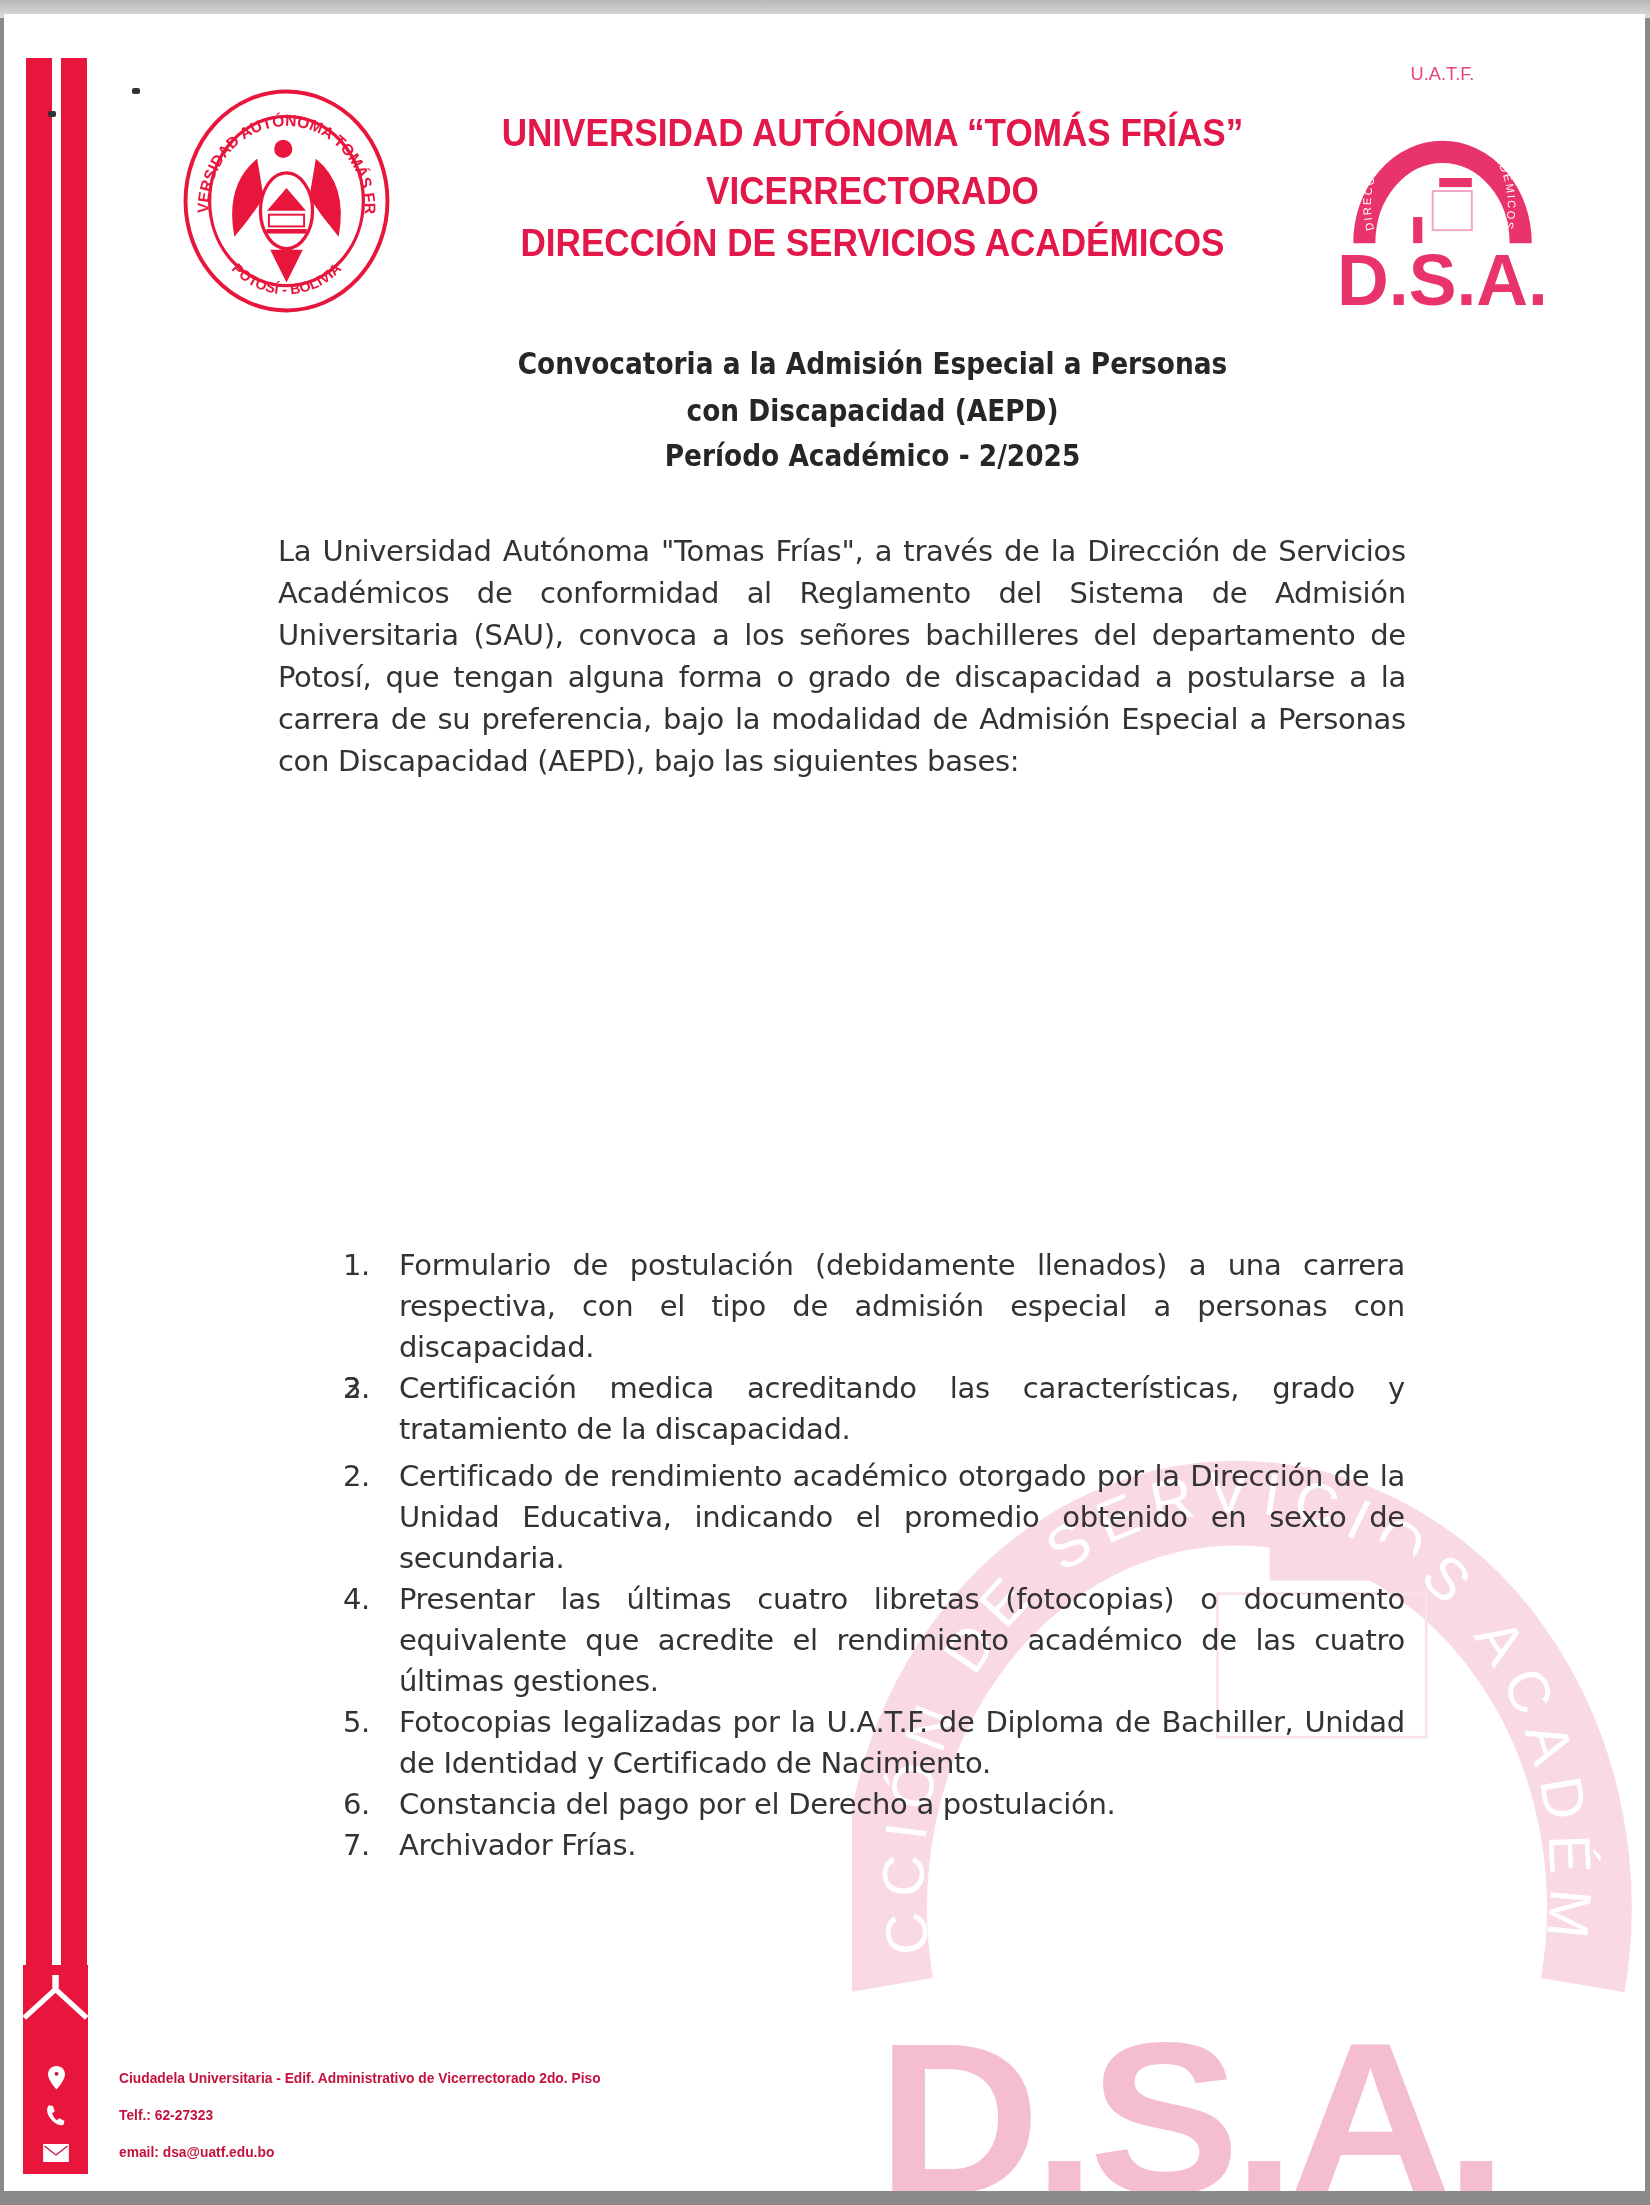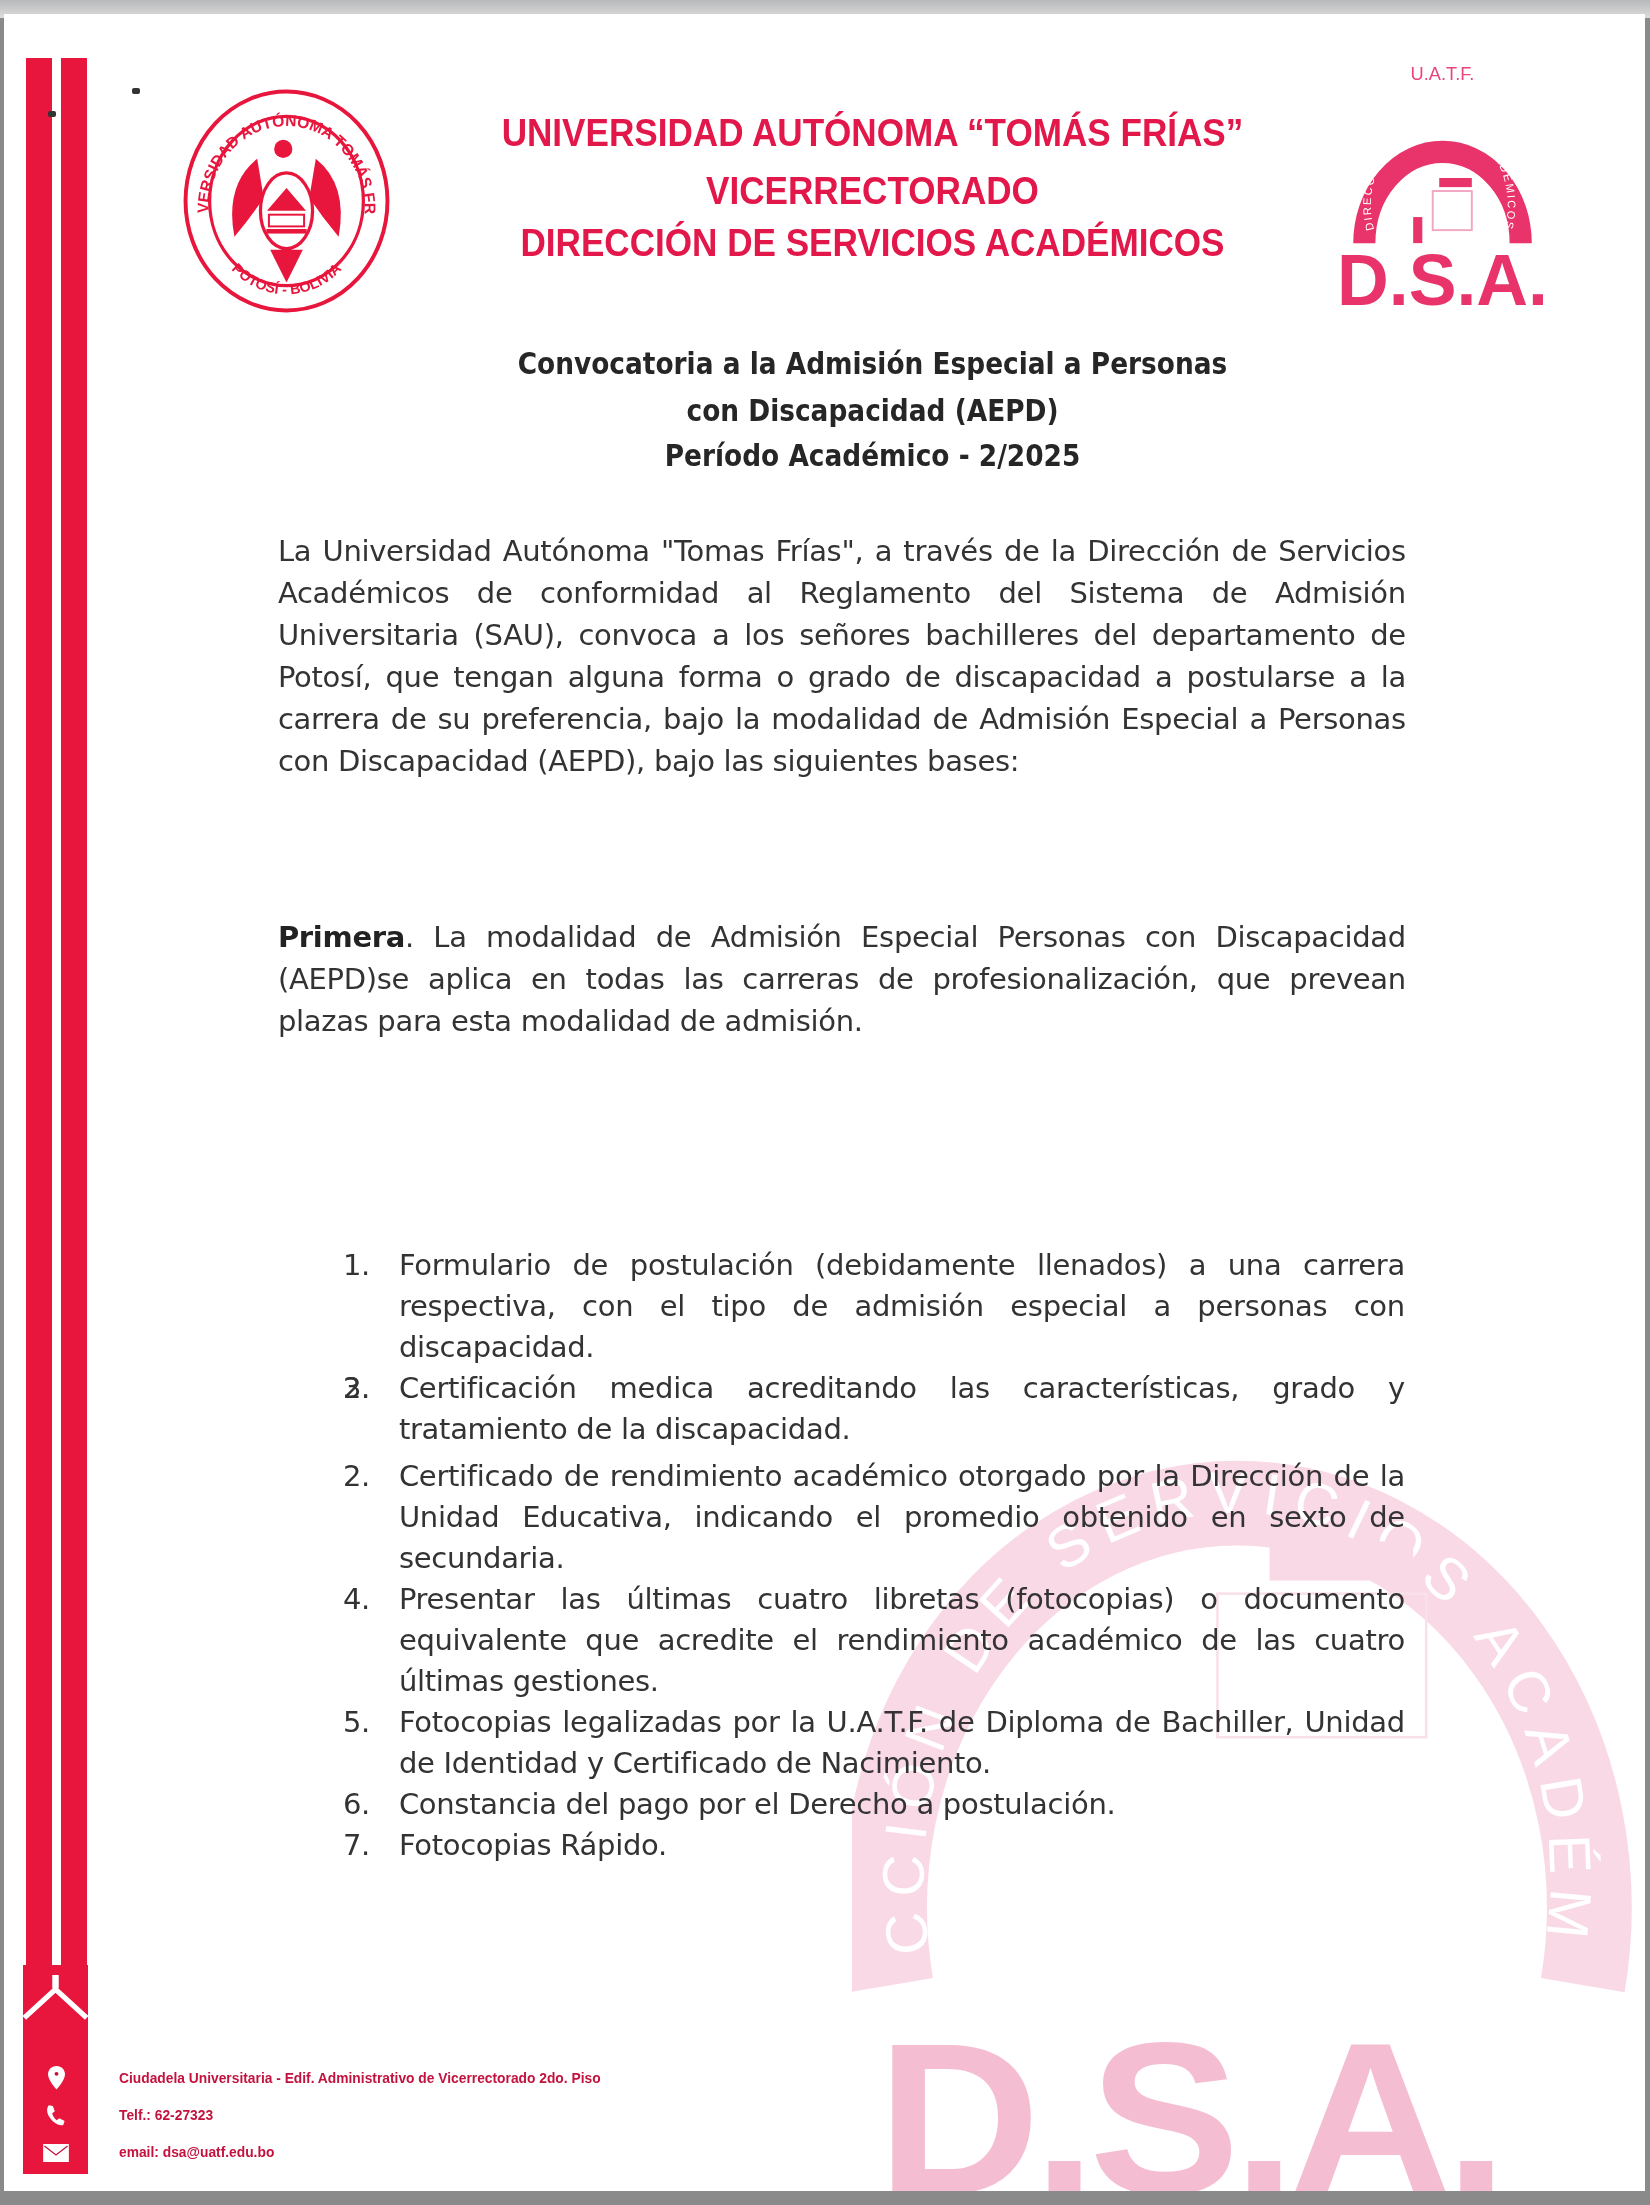--- a/index.html
+++ b/index.html
@@ -160,34 +160,31 @@
     <text font-family="Liberation Sans, sans-serif" font-size="90" fill="#ffffff" letter-spacing="20">
       <textPath href="#wmArc" startOffset="50%" text-anchor="middle">DIRECCIÓN DE SERVICIOS ACADÉMICOS</textPath>
     </text>
     <rect x="640" y="520" width="220" height="60" fill="#f4b5cc"></rect>
     <rect x="560" y="600" width="320" height="220" fill="none" stroke="#f4c4d6" stroke-width="4"></rect>
   </svg>
   <div class="wm-letters">D.S.A.</div>
 
   <div class="body-text" style="top:516px;">La Universidad Autónoma "Tomas Frías", a través de la Dirección de Servicios Académicos de conformidad al Reglamento del Sistema de Admisión Universitaria (SAU), convoca a los señores bachilleres del departamento de Potosí, que tengan alguna forma o grado de discapacidad a postularse a la carrera de su preferencia, bajo la modalidad de Admisión Especial a Personas con Discapacidad (AEPD), bajo las siguientes bases:</div>
 
-  <div class="body-text" style="top:902px;">
-    <b>Primera</b><span>. La modalidad de Admisión Especial Personas con Discapacidad (AEPD)se aplica en todas las carreras de profesionalización, que prevean plazas para esta modalidad de admisión.</span>
-  </div>
 
 
   <ul class="list" style="top:1231px;">
     <li><span class="num">1.</span><span>Formulario de postulación (debidamente llenados) a una carrera respectiva, con el tipo de admisión especial a personas con discapacidad.</span></li>
     <li><span class="num">2.</span></li>
     <li><span class="num">3.</span><span>Certificación medica acreditando las características, grado y tratamiento de la discapacidad.</span></li>
     <li style="margin-top:5.2px;"><span class="num">2.</span><span>Certificado de rendimiento académico otorgado por la Dirección de la Unidad Educativa, indicando el promedio obtenido en sexto de secundaria.</span></li>
     <li><span class="num">4.</span><span>Presentar las últimas cuatro libretas (fotocopias) o documento equivalente que acredite el rendimiento académico de las cuatro últimas gestiones.</span></li>
     <li><span class="num">5.</span><span>Fotocopias legalizadas por la U.A.T.F. de Diploma de Bachiller, Unidad de Identidad y Certificado de Nacimiento.</span></li>
     <li><span class="num">6.</span><span>Constancia del pago por el Derecho a postulación.</span></li>
-    <li><span class="num">7.</span><span>Fotocopias Rápido.</span></li>
+    <li><span class="num">7.</span><span>Archivador Frías.</span></li>
   </ul>
 
   <div class="footer-icon" style="top:2049px;">
     <svg width="17" height="23.5" viewBox="0 0 26 36">
         <path d="M13 0 C5 0 0 6 0 13 C0 22 13 36 13 36 C13 36 26 22 26 13 C26 6 21 0 13 0 Z" fill="#fff"></path>
         <circle cx="13" cy="12" r="3" fill="#c3123e"></circle>
       </svg>
   </div>
   <div class="footer-text" style="top:2055px;">Ciudadela Universitaria - Edif. Administrativo de Vicerrectorado 2do. Piso</div>
 

